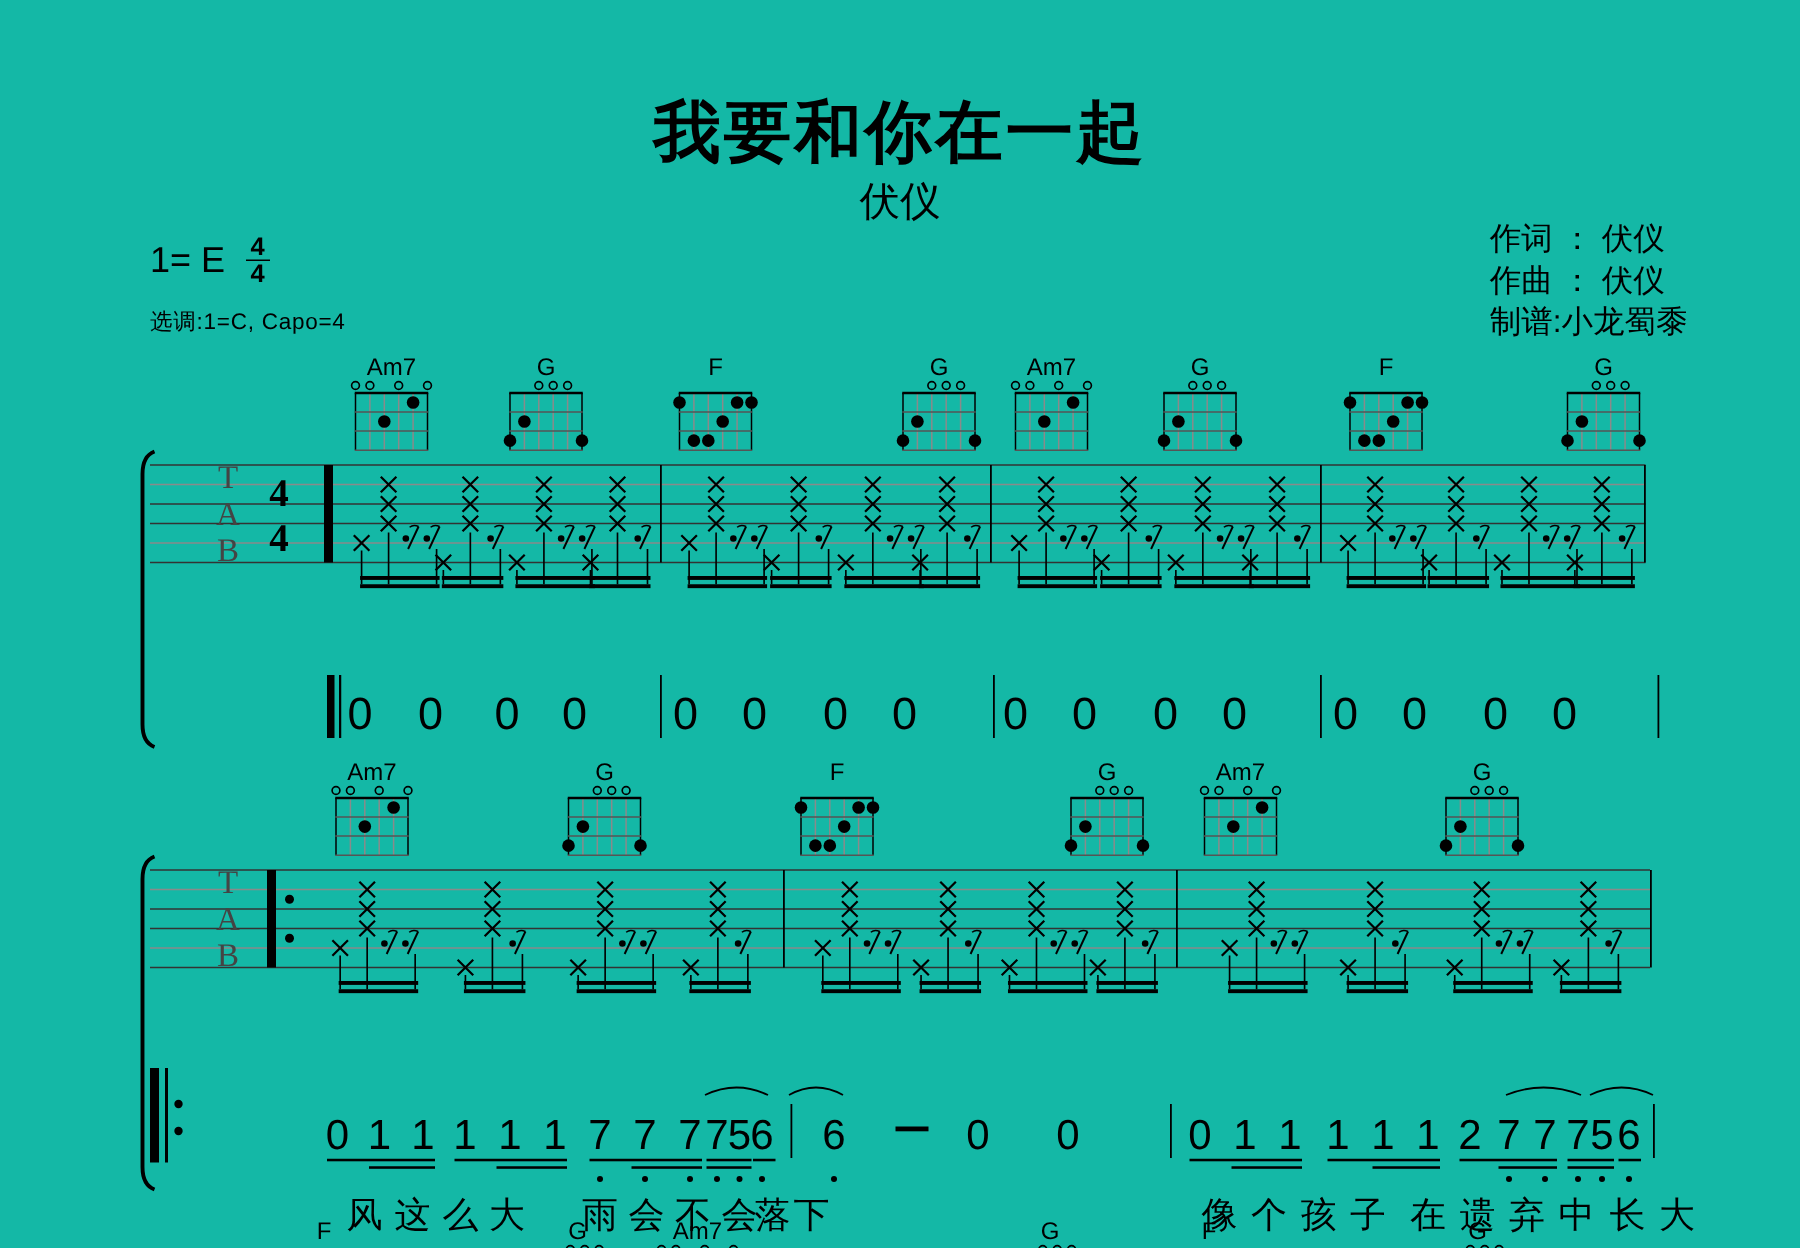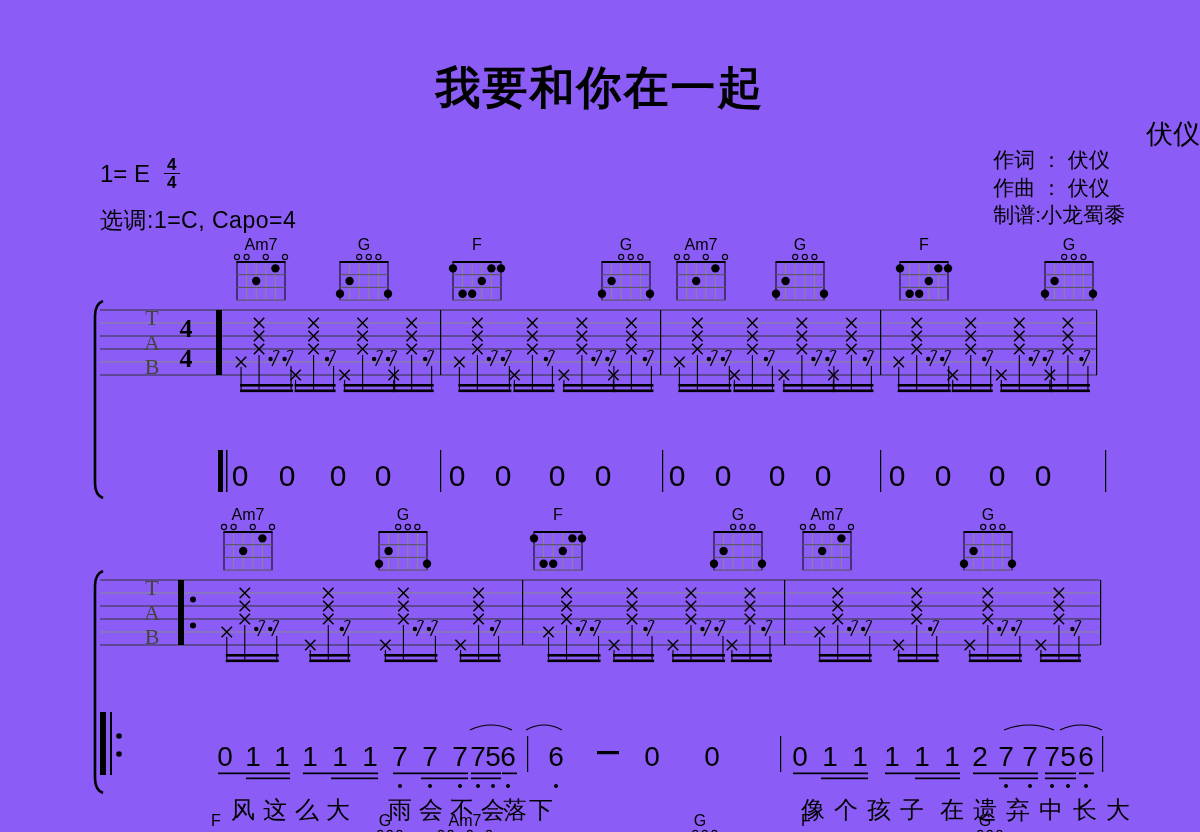--- a/index.html
+++ b/index.html
@@ -1,28 +1,28 @@
 <!DOCTYPE html>
 <html><head>
 <meta charset="utf-8">
 <style>
   html,body{margin:0;padding:0;background:#fff;}
-  .page{position:relative;width:1200px;height:832px;background:#8b5cf6;overflow:hidden;
+  .page{position:relative;width:1200px;height:832px;background:#14b8a6;overflow:hidden;
         font-family:"Liberation Sans",sans-serif;color:#000;}
   .title{position:absolute;top:58px;left:0;width:1200px;text-align:center;
          font-size:45px;font-weight:700;letter-spacing:2px;}
-  .subtitle{position:absolute;top:116px;left:0;width:1200px;text-align:right;
+  .subtitle{position:absolute;top:116px;left:0;width:1200px;text-align:center;
             font-size:27px;font-weight:400;}
   .keyblock{position:absolute;left:100px;top:156px;font-size:24px;}
   .keyrow{display:flex;align-items:center;gap:14px;}
   .timesig{display:inline-flex;flex-direction:column;align-items:center;font-size:17px;
            font-weight:700;line-height:1.0;}
   .timesig .tnum{padding:0 3px;}
   .timesig .tnum.top{border-bottom:1.5px solid #000;}
-  .transpose{margin-top:14px;font-size:23px;letter-spacing:0.5px;}
+  .transpose{margin-top:14px;font-size:15px;letter-spacing:0.5px;}
   .credits{position:absolute;right:75px;top:146px;text-align:left;font-size:21px;line-height:1.32;}
   #score-svg{position:absolute;left:0;top:0;}
 </style>
 </head>
 <body>
 
 <div class="page">
   <div class="title">我要和你在一起</div>
   <div class="subtitle">伏仪</div>
 

